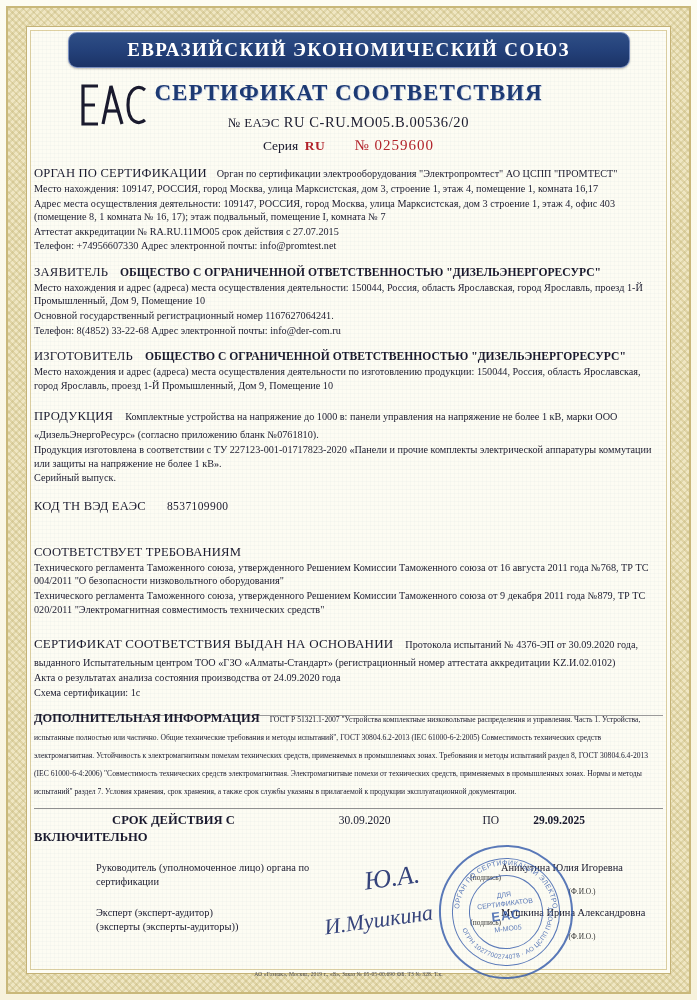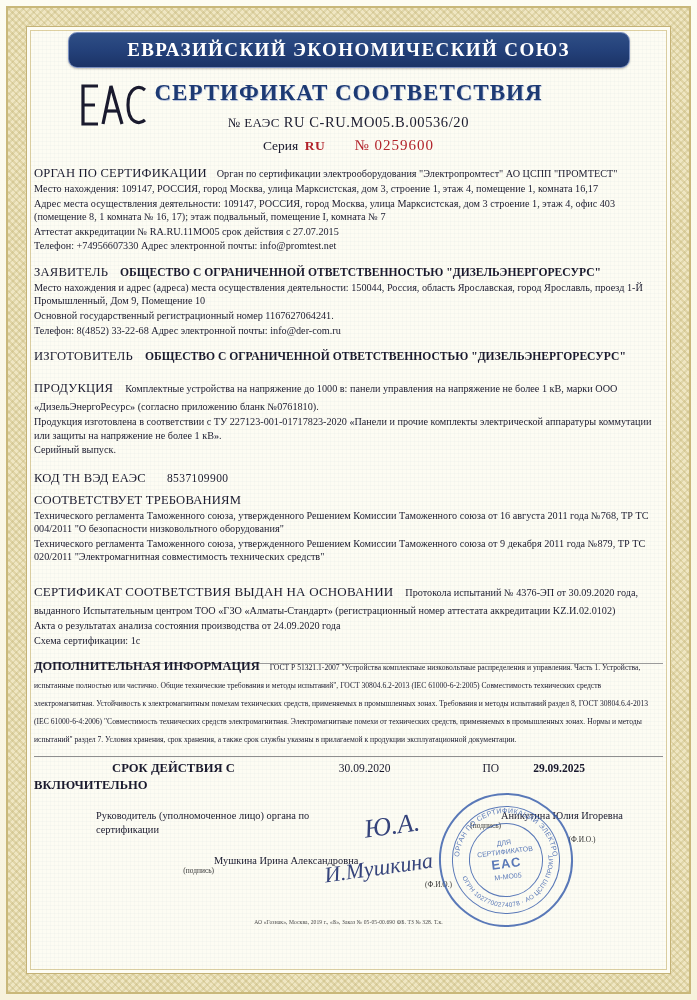--- a/index.html
+++ b/index.html
@@ -317,35 +317,36 @@
       <span class="sec-head">ЗАЯВИТЕЛЬ</span>
       <span class="bold-run" style="margin-left:8px">ОБЩЕСТВО С ОГРАНИЧЕННОЙ ОТВЕТСТВЕННОСТЬЮ "ДИЗЕЛЬЭНЕРГОРЕСУРС"</span>
       <div class="body-txt">Место нахождения и адрес (адреса) места осуществления деятельности: 150044, Россия, область Ярославская, город Ярославль, проезд 1-Й Промышленный, Дом 9, Помещение 10</div>
       <div class="body-txt">Основной государственный регистрационный номер 1167627064241.</div>
       <div class="body-txt">Телефон: 8(4852) 33-22-68 Адрес электронной почты: info@der-com.ru</div>
     </div>
 
     <div class="section">
       <span class="sec-head">ИЗГОТОВИТЕЛЬ</span>
       <span class="bold-run" style="margin-left:8px">ОБЩЕСТВО С ОГРАНИЧЕННОЙ ОТВЕТСТВЕННОСТЬЮ "ДИЗЕЛЬЭНЕРГОРЕСУРС"</span>
+      <div class="body-txt">Место нахождения и адрес (адреса) места осуществления деятельности по изготовлению продукции: 150044, Россия, область Ярославская, город Ярославль, проезд 1-Й Промышленный, Дом 9, Помещение 10</div>
     </div>
 
     <div class="section" style="margin-top:14px">
       <span class="sec-head">ПРОДУКЦИЯ</span>
       <span class="inline-txt" style="margin-left:8px">Комплектные устройства на напряжение до 1000 в: панели управления на напряжение не более 1 кВ, марки ООО «ДизельЭнергоРесурс» (согласно приложению бланк №0761810).</span>
       <div class="body-txt">Продукция изготовлена в соответствии с ТУ 227123-001-01717823-2020 «Панели и прочие комплекты электрической аппаратуры коммутации  или защиты на напряжение не более 1 кВ».</div>
       <div class="body-txt">Серийный выпуск.</div>
     </div>
 
     <div class="kod-row">
       <span class="sec-head">КОД ТН ВЭД ЕАЭС</span>
       <span class="kod-val">8537109900</span>
     </div>
 
-    <div class="section" style="margin-top:4px">
+    <div class="section" style="margin-top:28px">
       <div class="sec-head">СООТВЕТСТВУЕТ ТРЕБОВАНИЯМ</div>
       <div class="body-txt">Технического регламента Таможенного союза, утвержденного Решением Комиссии Таможенного союза от 16 августа  2011 года №768, ТР ТС 004/2011 "О безопасности низковольтного оборудования"</div>
       <div class="body-txt">Технического регламента Таможенного союза, утвержденного Решением Комиссии Таможенного союза от 9 декабря 2011 года №879, ТР ТС 020/2011 "Электромагнитная совместимость технических средств"</div>
     </div>
 
     <div class="section" style="margin-top:18px">
       <span class="sec-head lg">СЕРТИФИКАТ СООТВЕТСТВИЯ  ВЫДАН НА ОСНОВАНИИ</span>
       <span class="inline-txt" style="margin-left:8px">Протокола испытаний № 4376-ЭП от 30.09.2020 года, выданного Испытательным центром ТОО «ГЗО «Алматы-Стандарт» (регистрационный номер аттестата аккредитации KZ.И.02.0102)</span>
       <div class="body-txt">Акта о результатах анализа состояния производства от 24.09.2020 года</div>
       <div class="body-txt">Схема сертификации: 1с</div>
@@ -401,20 +402,24 @@
         <div class="sig-mid">
           <span class="sig-under">(подпись)</span>
         </div>
         <div class="sig-right">
           <span class="sig-name">Аникутина Юлия Игоревна</span>
           <span class="fio">(Ф.И.О.)</span>
         </div>
       </div>
 
       <div class="sig-line" style="margin-top:10px">
+        <div class="sig-left">
+          <span>Эксперт (эксперт-аудитор)</span><br>
+          <span>(эксперты (эксперты-аудиторы))</span>
+        </div>
         <div class="sig-mid">
           <span class="sig-under">(подпись)</span>
         </div>
         <div class="sig-right">
           <span class="sig-name">Мушкина Ирина Александровна</span>
           <span class="fio">(Ф.И.О.)</span>
         </div>
       </div>
 
       <div class="footer-note">АО «Гознак», Москва, 2019 г., «Б», Заказ № 05-05-00.690 ФБ. ТЗ № 328. Т.к.</div>

